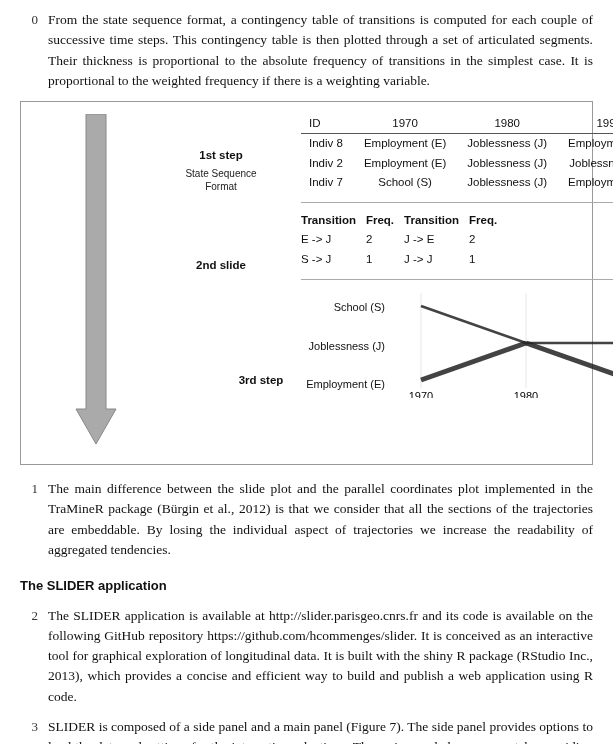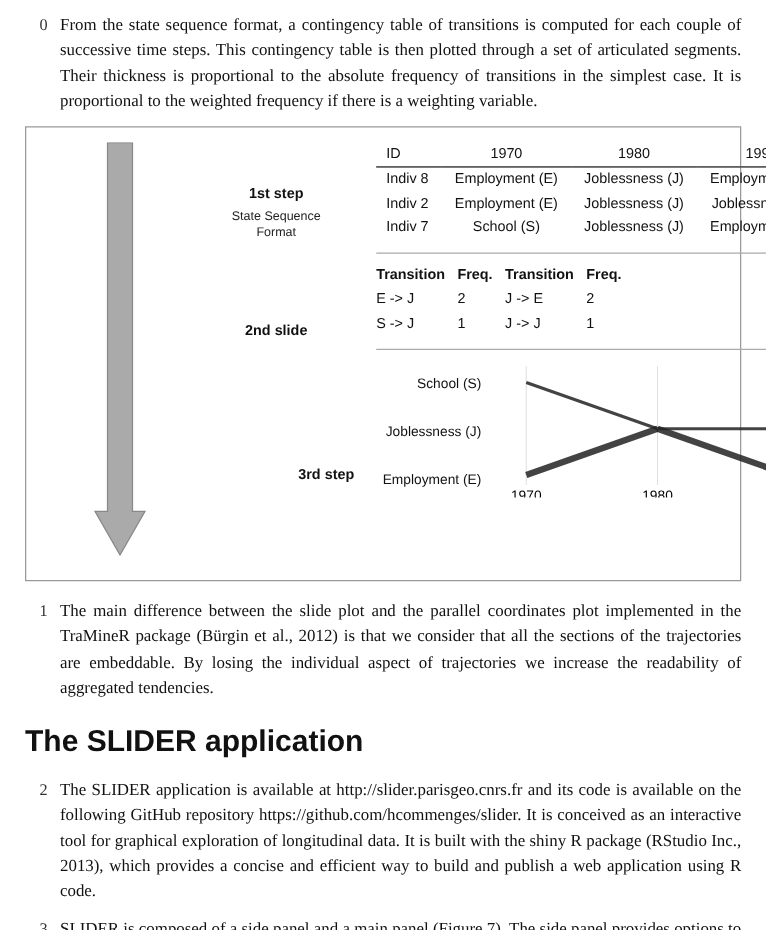--- a/index.html
+++ b/index.html
@@ -19,21 +19,21 @@
       color: #333;
       width: 18px;
       text-align: right;
     }
     .para-wrap {
       position: relative;
       padding-left: 28px;
       margin-bottom: 10px;
     }
     .section-heading {
-      font-size: 24px;
+      font-size: 13px;
       font-weight: bold;
       margin: 16px 0 10px 0;
       font-family: Arial, sans-serif;
     }
     .fig-caption {
       font-weight: bold;
       font-size: 13px;
       margin: 8px 0 6px 0;
       font-family: Arial, sans-serif;
     }

